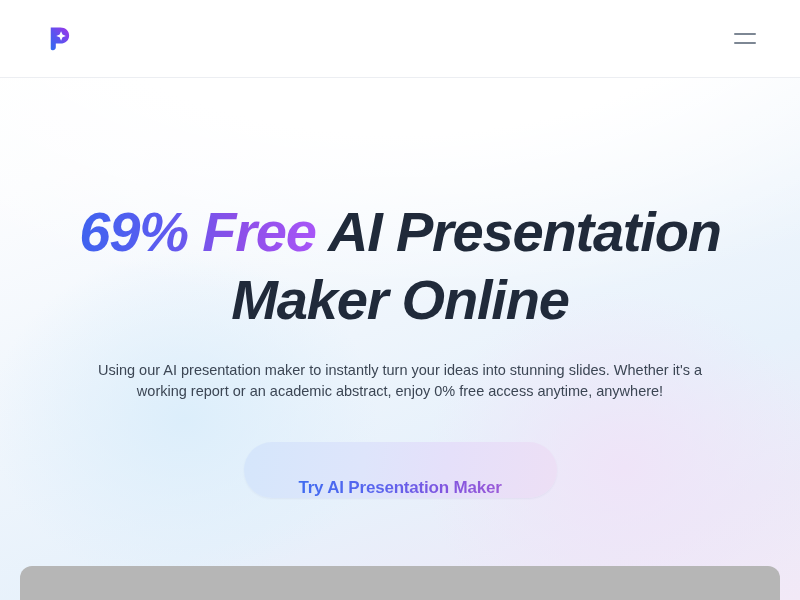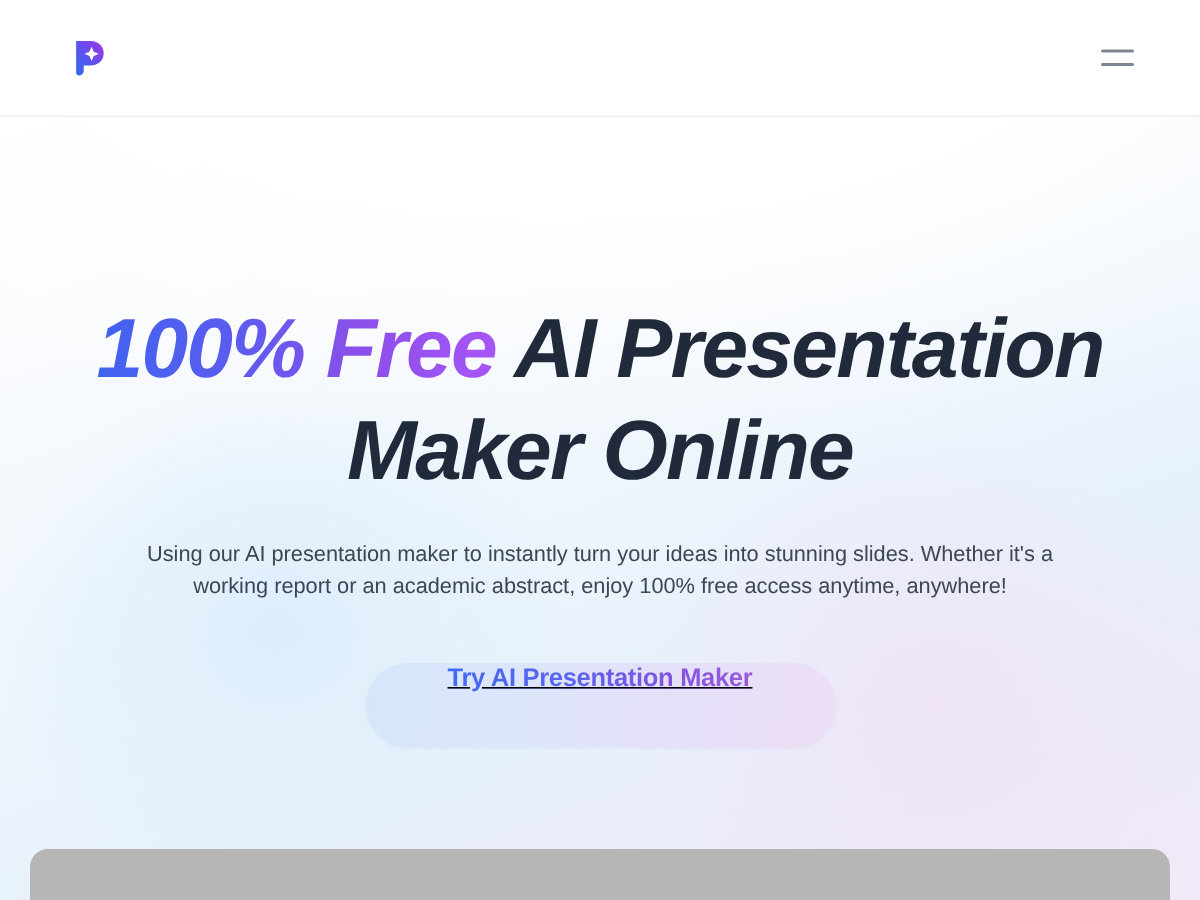--- a/index.html
+++ b/index.html
@@ -82,27 +82,26 @@
     margin-top:26px;
     width:640px;
     font-size:14.5px;
     line-height:21px;
     color:#3c4654;
     font-weight:400;
   }
 
   .cta-wrap { margin-top:40px; }
   .cta-button {
-    display:inline-flex; align-items:flex-start; justify-content:center;
+    display:inline-flex; align-items:flex-end; justify-content:center;
     width:313px; height:56px;
     border:none; border-radius:28px;
     cursor:pointer;
     background:linear-gradient(100deg, #d5e6fb 0%, #dee5fb 38%, #e5e0fa 64%, #eddff5 100%);
     box-shadow:0 1px 2px rgba(80,90,140,0.07);
-    text-decoration:underline;
   }
   .cta-label {
     font-size:17px; font-weight:700; letter-spacing:-0.2px;
     background:linear-gradient(90deg, #3f6bf0 0%, #5a64ee 40%, #8155df 72%, #9b5bd8 100%);
     -webkit-background-clip:text;
     background-clip:text;
     color:transparent;
     -webkit-text-fill-color:transparent;
   }
 
@@ -143,24 +142,24 @@
   <div class="menu-btn">
     <span></span>
     <span></span>
   </div>
 
 </header>
 
 <main class="hero">
 
   <h1 class="headline">
-    <span class="accent">100% Free</span><span class="plain"> AI Presentation Maker Online</span>
+    <span class="accent">69% Free</span><span class="plain"> AI Presentation Maker Online</span>
   </h1>
 
-  <p class="subtitle">Using our AI presentation maker to instantly turn your ideas into stunning slides. Whether it's a working report or an academic abstract, enjoy 100% free access anytime, anywhere!</p>
+  <p class="subtitle">Using our AI presentation maker to instantly turn your ideas into stunning slides. Whether it's a working report or an academic abstract, enjoy 0% free access anytime, anywhere!</p>
 
   <div class="cta-wrap">
     <button class="cta-button">
       <span class="cta-label">Try AI Presentation Maker</span>
     </button>
   </div>
 
 </main>
 
 <div class="media-placeholder"></div>

